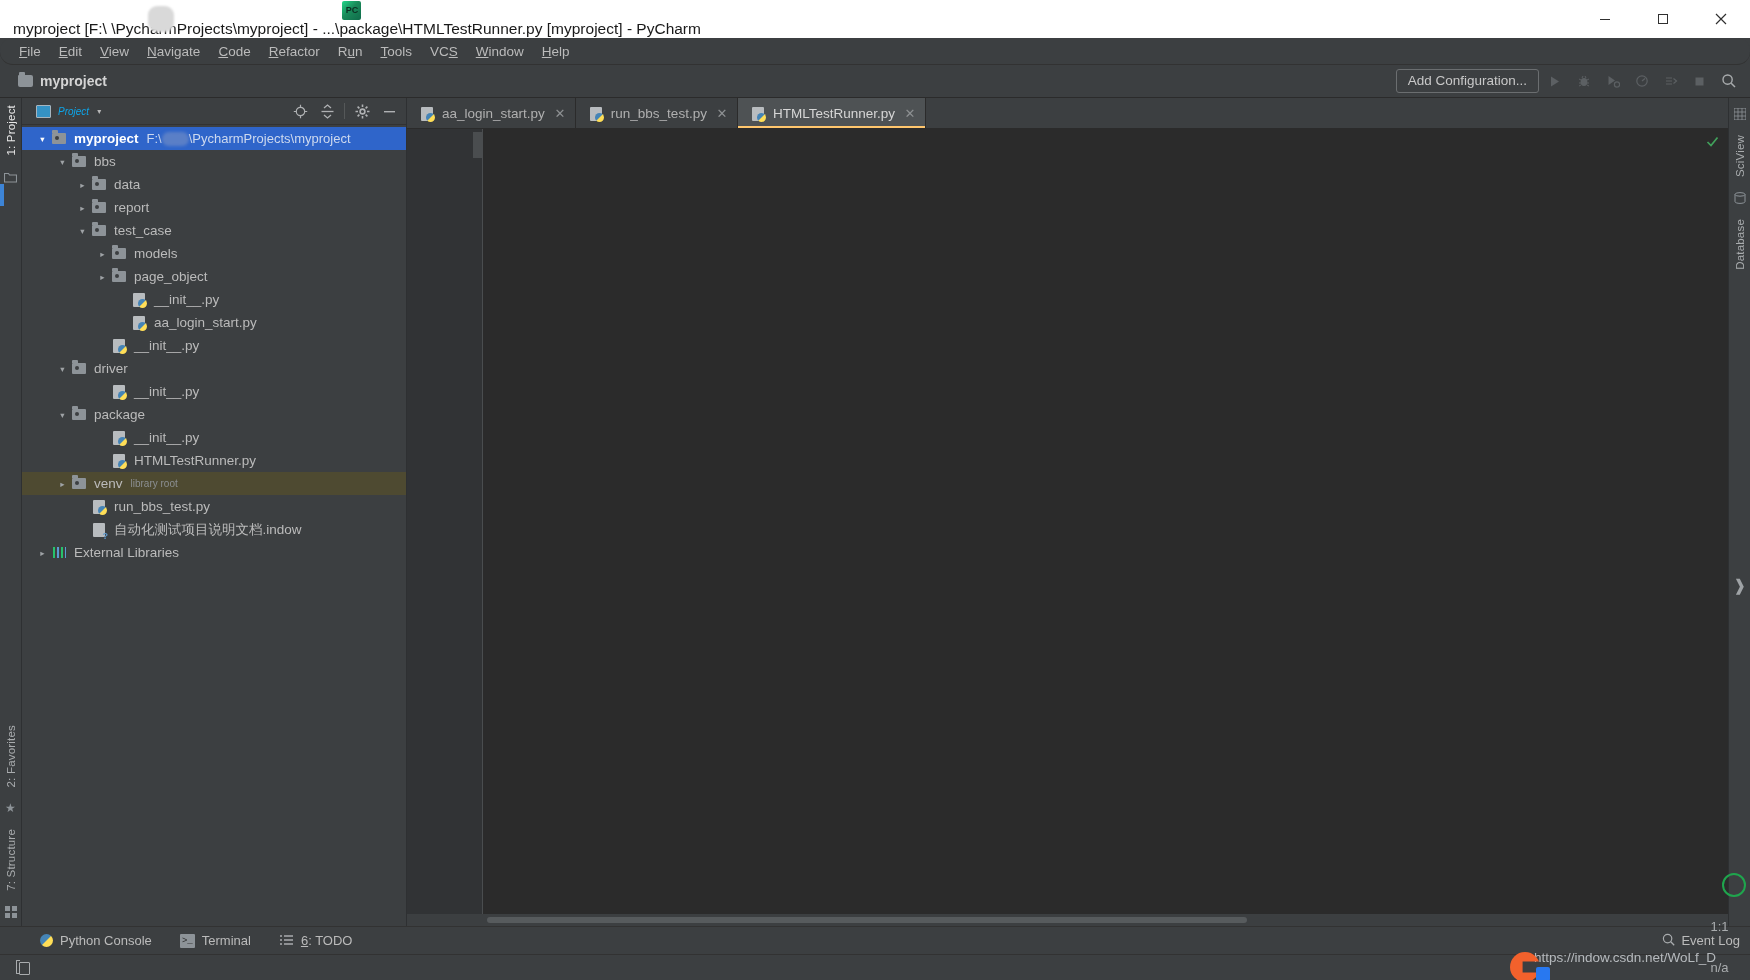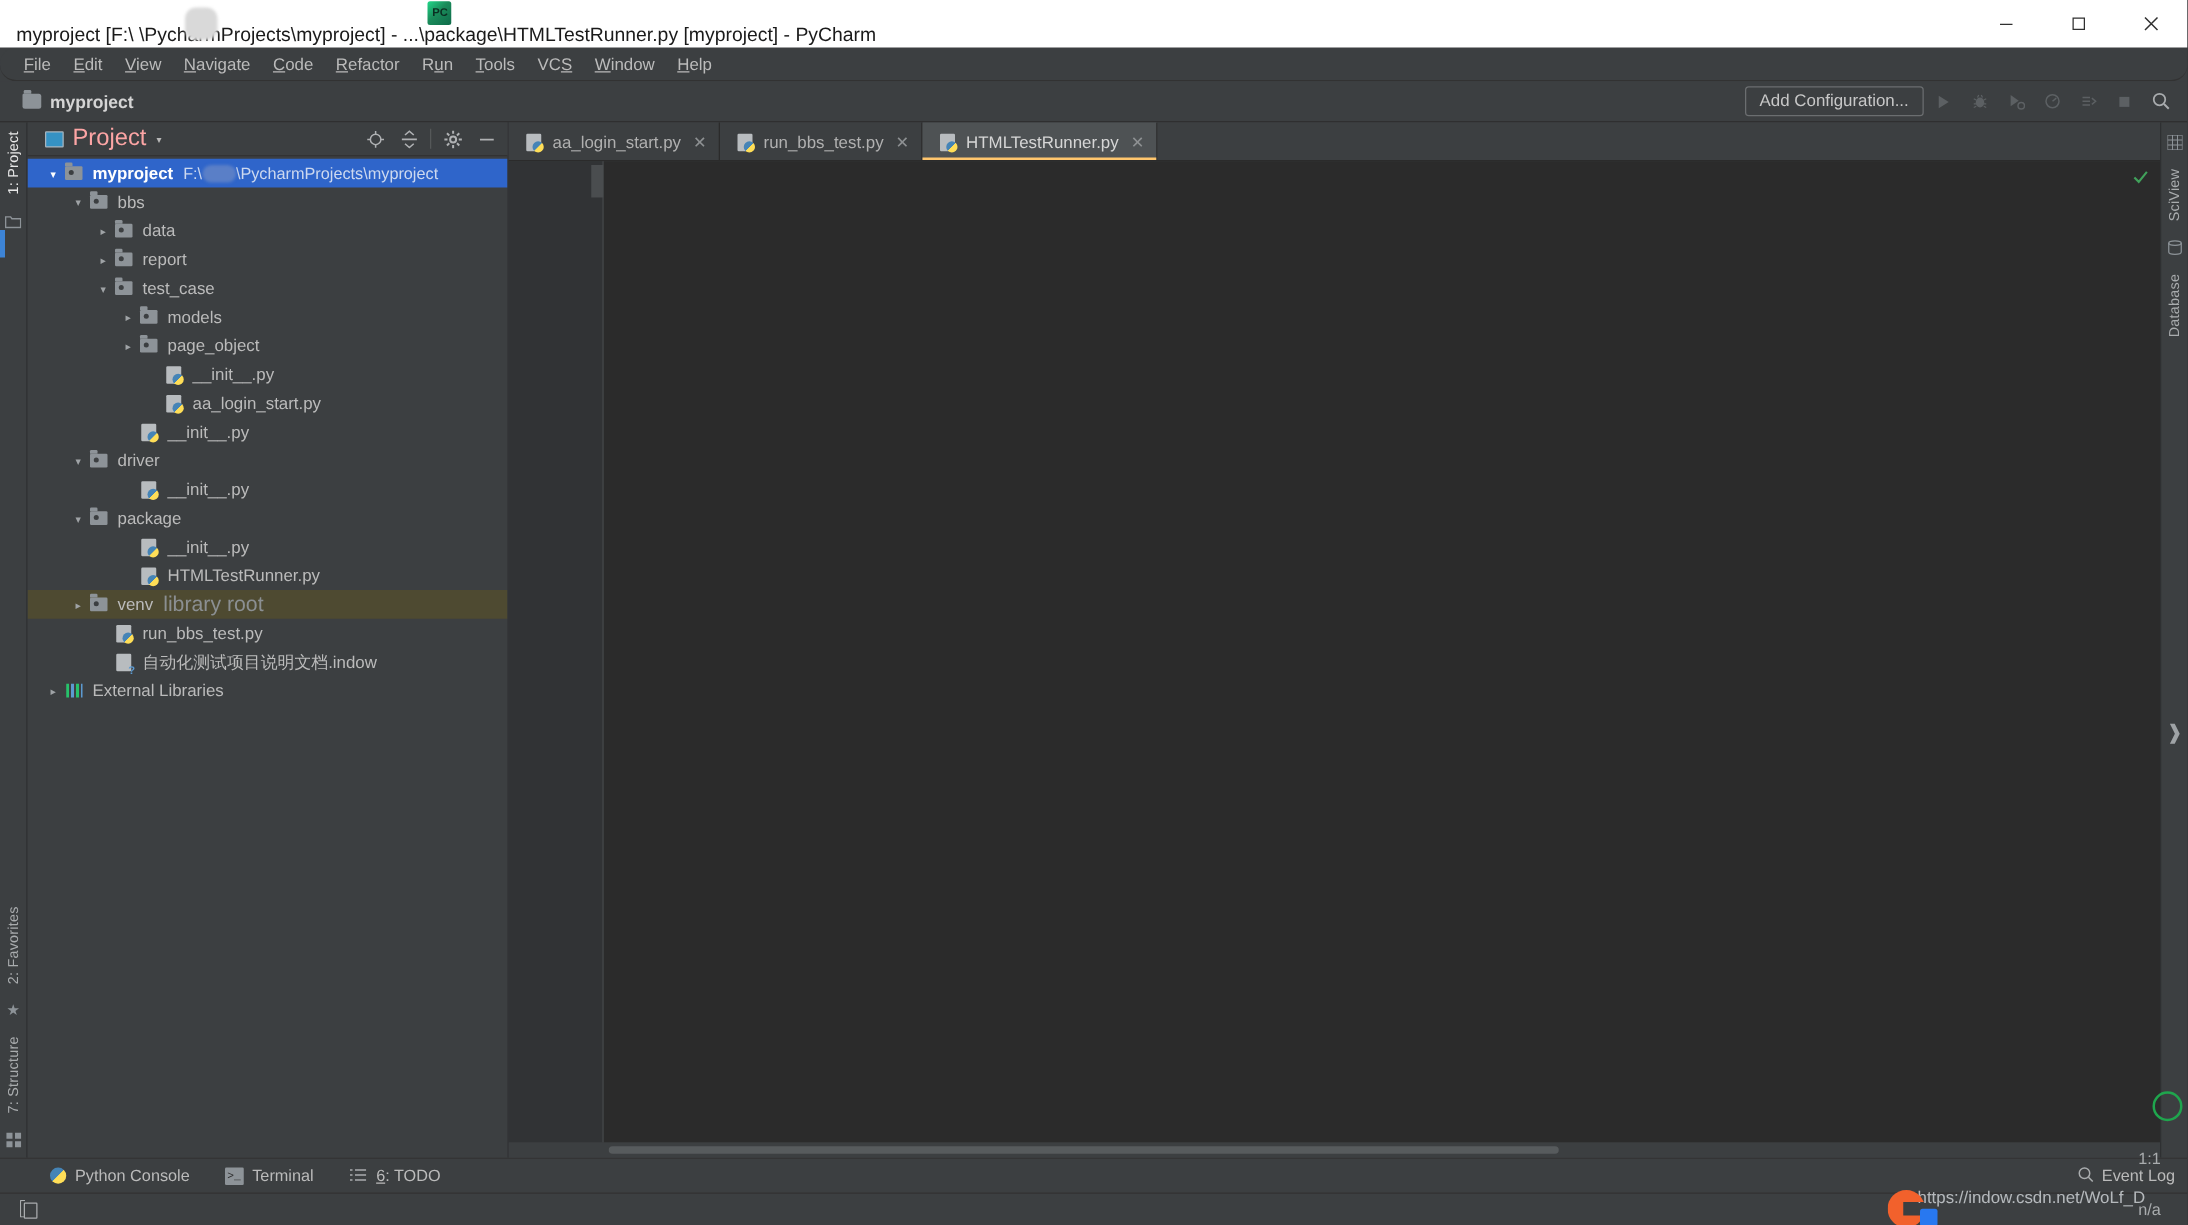--- a/index.html
+++ b/index.html
@@ -136,21 +136,21 @@
     height: 27px; min-height: 27px;
     background: #3c3f41;
     display: flex; align-items: center; padding: 0 4px 0 14px;
     border-bottom: 1px solid #323232;
   }
   .panel-tabicon {
     width: 15px; height: 13px; margin-right: 7px;
     border: 1.6px solid #a7b5bf; background: #3592c4;
     border-radius: 1px;
   }
-  .panel-title { font-size: 19px; color: #fca5a5; }
+  .panel-title { font-size: 10px; color: #0ea5e9; font-style: italic; }
   .panel-caret {
     margin-left: 8px; font-size: 8px; color: #b8b8b8;
   }
   .panel-actions { margin-left: auto; display: flex; align-items: center; gap: 1px; }
   .pa {
     width: 26px; height: 25px; display: flex;
     align-items: center; justify-content: center;
     color: #afb1b3; font-size: 13px;
   }
   .pa-divider { width: 1px; height: 16px; background: #555859; margin: 0 3px; }
@@ -243,21 +243,21 @@
   }
 
   .tname { margin-right: 8px; }
   .tname.bold { font-weight: bold; }
   .tpath { color: #8b8f92; font-size: 13px; }
   .trow.sel .tpath { color: #cdd9ef; }
   .tpath-mask {
     display: inline-block; width: 27px; height: 14px; vertical-align: -3px;
     background: #5a7fc7; border-radius: 8px; filter: blur(1.4px);
   }
-  .thint { color: #8b8f92; font-size: 17px; }
+  .thint { color: #8b8f92; font-size: 10px; }
 
   
   .editor-area {
     flex: 1; display: flex; flex-direction: column; min-width: 0;
     background: #3c3f41;
   }
   .tabbar {
     height: 31px; min-height: 31px;
     background: #3c3f41; display: flex; align-items: stretch;
     border-bottom: 1px solid #2b2b2b;

